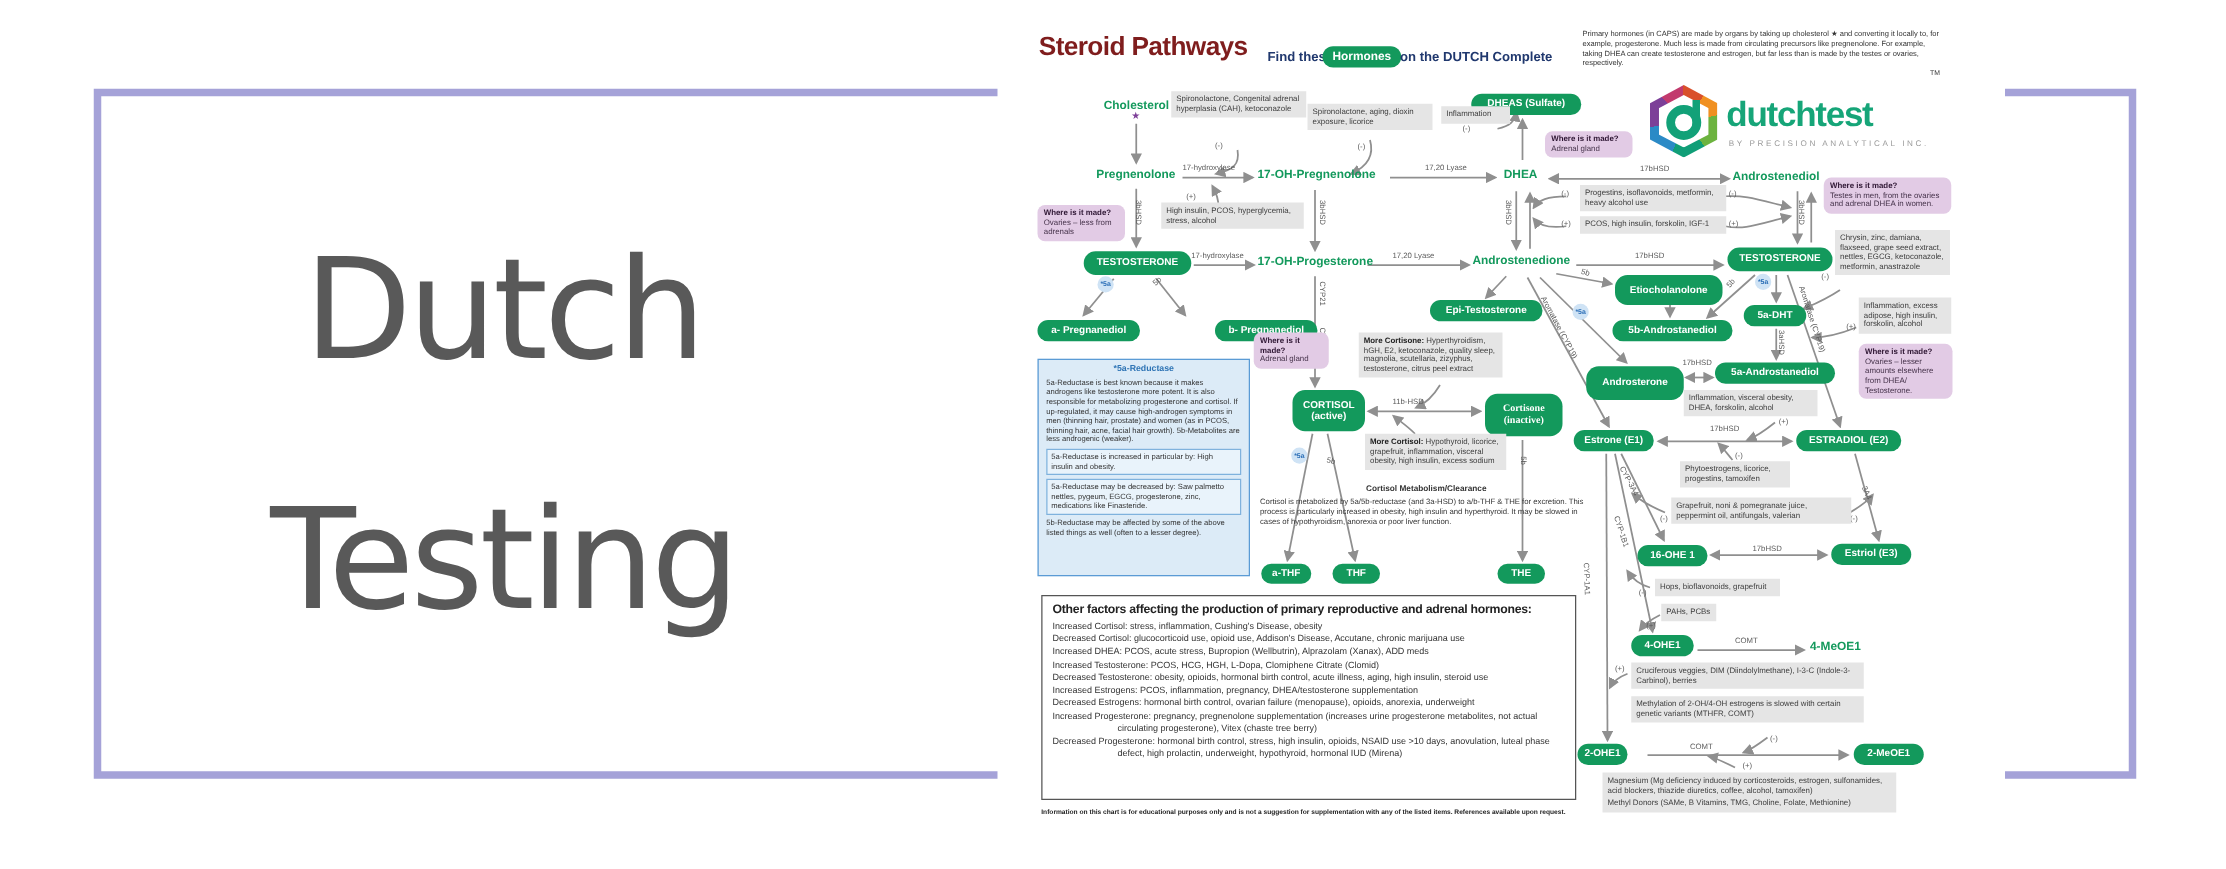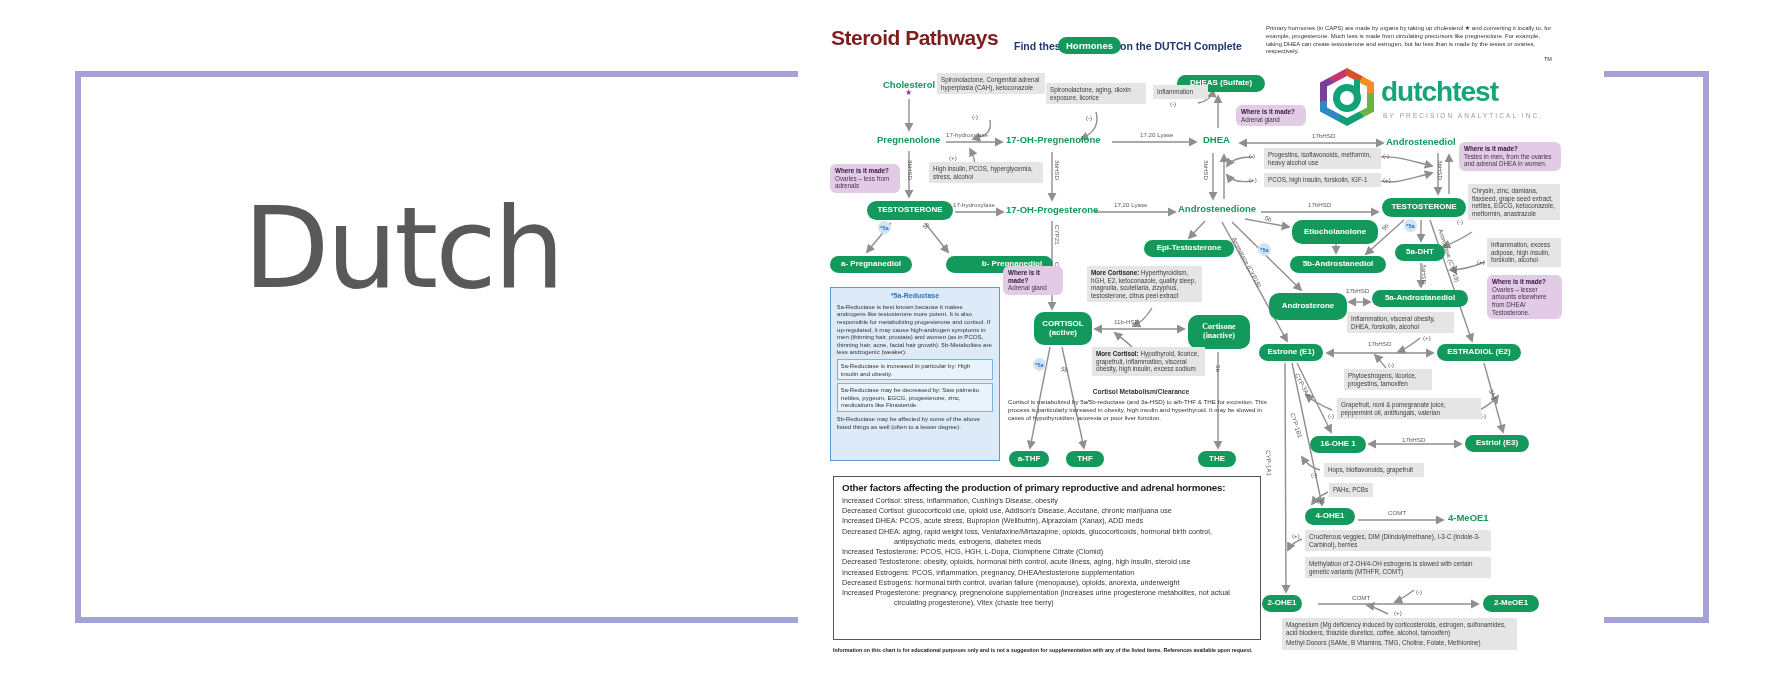--- a/index.html
+++ b/index.html
@@ -65,20 +65,21 @@
   #factors .fl{font-size:7.2px;color:#333;line-height:1.42;padding-left:52px;text-indent:-52px;}
   #footer-note{position:absolute;left:833px;top:647px;width:430px;font-size:5.3px;color:#222;font-weight:bold;}
 </style>
 </head>
 <body>
 
 <div id="frame"></div>
 
 <div id="left-title">
   <div>Dutch</div>
+  <div>Testing</div>
 </div>
 
 <div id="panel"></div>
 
 <div id="diagram">
   <svg id="arrows" width="1781" height="695">
     <defs>
       <marker id="ah" viewBox="0 0 10 10" refX="8" refY="5" markerWidth="6.5" markerHeight="6.5" orient="auto-start-reverse">
         <path d="M0,0 L10,5 L0,10 z" fill="#8f8f8f"></path>
       </marker>
@@ -173,42 +174,42 @@
 
   <div id="clear-h">Cortisol Metabolism/Clearance</div>
   <div id="clear-b">Cortisol is metabolized by 5a/5b-reductase (and 3a-HSD) to a/b-THF &amp; THE for excretion. This process is particularly increased in obesity, high insulin and hyperthyroid. It may be slowed in cases of hypothyroidism, anorexia or poor liver function.</div>
 
   <div id="factors">
     <div class="ft">Other factors affecting the production of primary reproductive and adrenal hormones:</div>
     <div id="factors-lines">
         <div class="fl">Increased Cortisol: stress, inflammation, Cushing's Disease, obesity</div>
         <div class="fl">Decreased Cortisol: glucocorticoid use, opioid use, Addison's Disease, Accutane, chronic marijuana use</div>
         <div class="fl">Increased DHEA: PCOS, acute stress, Bupropion (Wellbutrin), Alprazolam (Xanax), ADD meds</div>
-        <div class="fl">Decreased DHEA: aging, rapid weight loss, Venlafaxine/Mirtazapine, opioids, glucocorticoids, hormonal birth control, antipsychotic meds, estrogens, diabetes meds</div>
         <div class="fl">Increased Testosterone: PCOS, HCG, HGH, L-Dopa, Clomiphene Citrate (Clomid)</div>
         <div class="fl">Decreased Testosterone: obesity, opioids, hormonal birth control, acute illness, aging, high insulin, steroid use</div>
         <div class="fl">Increased Estrogens: PCOS, inflammation, pregnancy, DHEA/testosterone supplementation</div>
         <div class="fl">Decreased Estrogens: hormonal birth control, ovarian failure (menopause), opioids, anorexia, underweight</div>
         <div class="fl">Increased Progesterone: pregnancy, pregnenolone supplementation (increases urine progesterone metabolites, not actual circulating progesterone), Vitex (chaste tree berry)</div>
+        <div class="fl">Decreased Progesterone: hormonal birth control, stress, high insulin, opioids, NSAID use &gt;10 days, anovulation, luteal phase defect, high prolactin, underweight, hypothyroid, hormonal IUD (Mirena)</div>
       </div>
   </div>
   <div id="footer-note">Information on this chart is for educational purposes only and is not a suggestion for supplementation with any of the listed items. References available upon request.</div>
 <div class="gtext" style="left: 883px; top: 79px;">Cholesterol</div>
     <div class="gtext" style="left: 877px; top: 134px;">Pregnenolone</div>
     <div class="gtext" style="left: 1006px; top: 134px;">17-OH-Pregnenolone</div>
     <div class="gtext" style="left: 1203px; top: 134px;">DHEA</div>
     <div class="gtext" style="left: 1386px; top: 136px;">Androstenediol</div>
     <div class="gtext" style="left: 1006px; top: 204px;">17-OH-Progesterone</div>
     <div class="gtext" style="left: 1178px; top: 203px;">Androstenedione</div>
     <div class="gtext" style="left: 1448px; top: 512px;">4-MeOE1</div>
     <div class="star" style="left: 905px; top: 88px;">★</div>
     <div class="pill" style="left: 1177px; top: 75px; width: 88px; height: 17px;">DHEAS (Sulfate)</div>
     <div class="pill" style="left: 867px; top: 201px; width: 86px; height: 19px;">TESTOSTERONE</div>
     <div class="pill" style="left: 830px; top: 256px; width: 82px; height: 17px;">a- Pregnanediol</div>
-    <div class="pill" style="left: 946px; top: 256px; width: 82px; height: 17px; padding-left: 25px;">b- Pregnanediol</div>
+    <div class="pill" style="left: 972px; top: 256px; width: 82px; height: 17px;">b- Pregnanediol</div>
     <div class="pill" style="left: 1034px; top: 312px; width: 58px; height: 33px;">CORTISOL
 (active)</div>
     <div class="pill" style="left: 1188px; top: 315px; width: 62px; height: 34px; font-family: Liberation Serif, serif;">Cortisone
 (inactive)</div>
     <div class="pill" style="left: 1009px; top: 451px; width: 40px; height: 16px;">a-THF</div>
     <div class="pill" style="left: 1066px; top: 451px; width: 38px; height: 16px;">THF</div>
     <div class="pill" style="left: 1198px; top: 451px; width: 38px; height: 16px;">THE</div>
     <div class="pill" style="left: 1144px; top: 240px; width: 90px; height: 17px;">Epi-Testosterone</div>
     <div class="pill" style="left: 1292px; top: 220px; width: 86px; height: 24px;">Etiocholanolone</div>
     <div class="pill" style="left: 1290px; top: 256px; width: 96px; height: 17px;">5b-Androstanediol</div>

